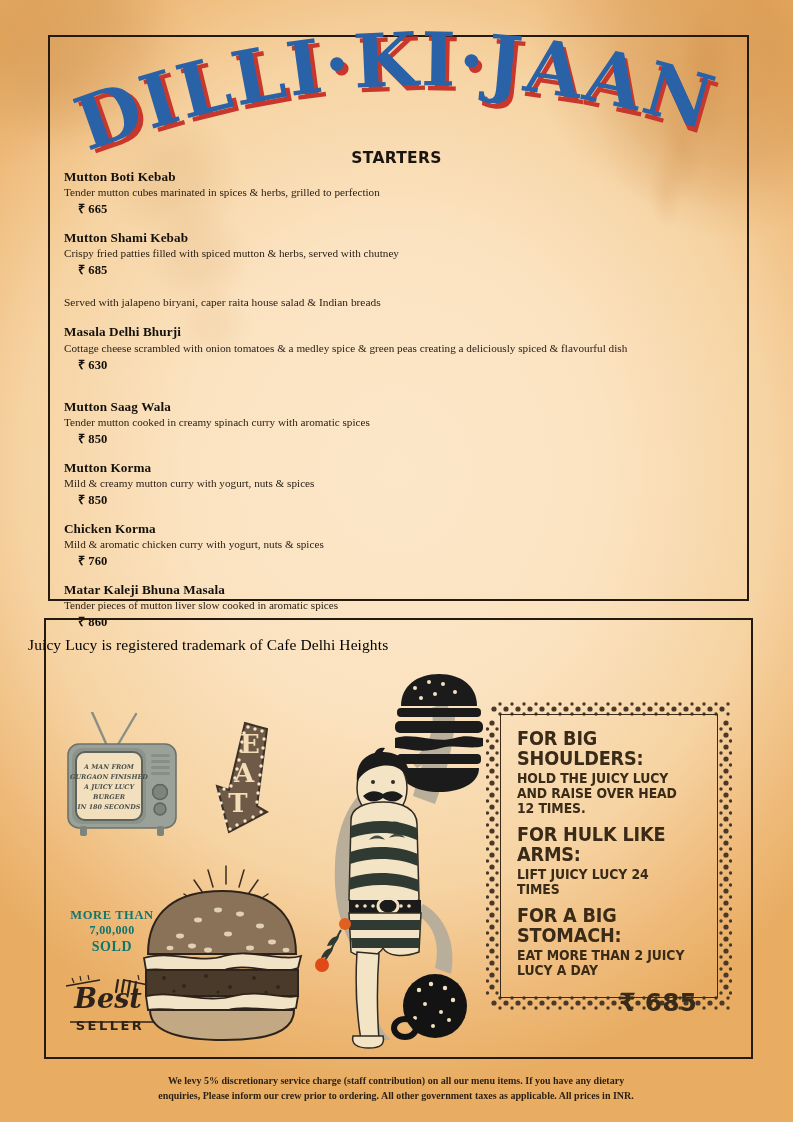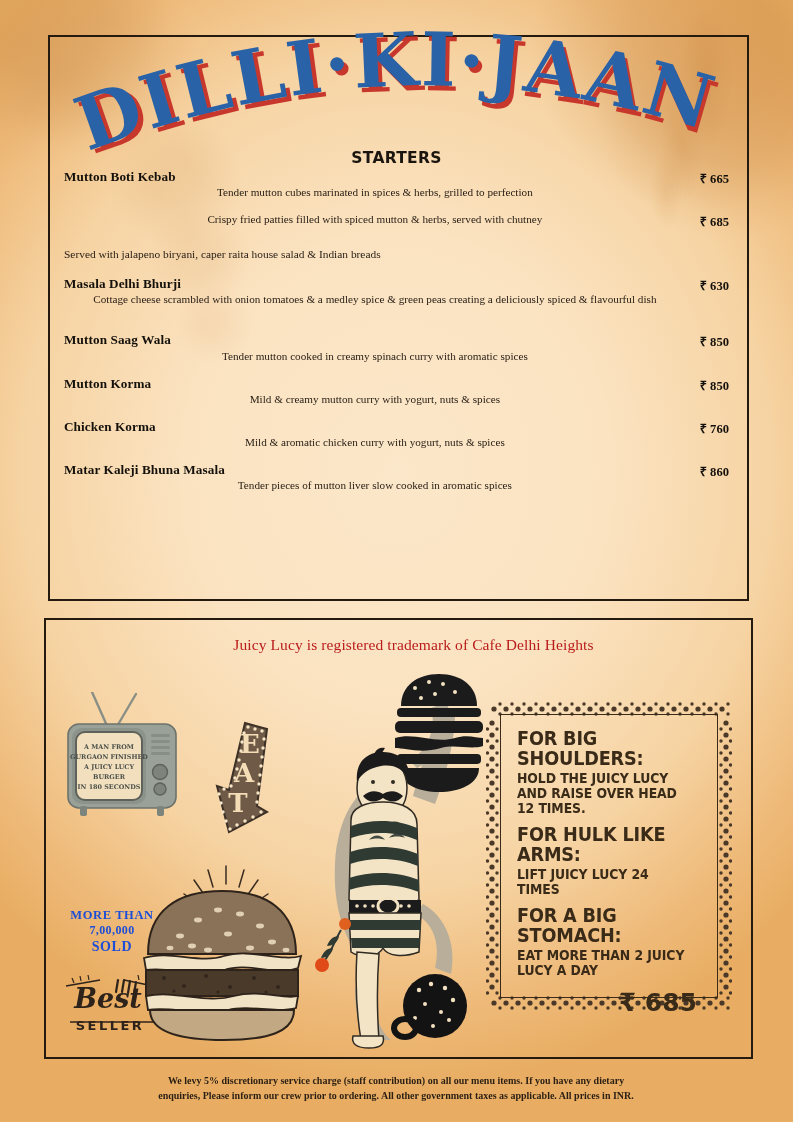--- a/index.html
+++ b/index.html
@@ -44,47 +44,47 @@
   .t-main{fill:#2a62a8;}
 
   
   #menu-body{position:absolute;left:64px;top:150px;width:665px;}
   .sec-head{
     font-family:"DejaVu Sans", sans-serif;
     font-weight:bold;font-size:15.5px;letter-spacing:.3px;
     color:#1b1510;margin:0 0 1px 0;line-height:1.15;text-align:center;
   }
   .sec-sub{font-size:11.4px;color:#2b2118;margin:0 0 2px 0;line-height:1.25;}
-  .row{display:flex;align-items:flex-start;justify-content:space-between;margin:0;}
+  .row{display:flex;align-items:flex-start;justify-content:space-between;margin:0;flex-direction:column;}
   .row .txt{flex:1;min-width:0;}
   .dish{
     font-weight:bold;font-size:13.2px;color:#14100b;line-height:1.22;margin:0;
     letter-spacing:.1px;
   }
   .desc{font-size:11.2px;color:#2b2118;line-height:1.26;margin:0;text-align:center;}
   .price{
     font-weight:bold;font-size:12.6px;color:#14100b;white-space:nowrap;
     padding-left:14px;padding-top:1px;
   }
   .gap-sm{height:13px;}
   .gap-md{height:17px;}
 
   
   #promo-head{
-    position:absolute;left:61px;top:636px;width:705px;text-align:center;
-    font-size:15.5px;color:#b91c1c;letter-spacing:.1px;
+    position:absolute;left:28px;top:636px;width:705px;
+    font-size:15.5px;color:#000000;letter-spacing:.1px;
   }
 
   
   .ill{position:absolute;}
-  #tv{left:62px;top:692px;width:120px;height:128px;}
+  #tv{left:62px;top:712px;width:120px;height:128px;font-style:italic;}
   #eat{left:193px;top:720px;width:80px;height:115px;}
   #morethan{
     position:absolute;left:52px;top:907px;width:120px;text-align:center;
-    font-weight:bold;color:#1d4ed8;line-height:1.28;
+    font-weight:bold;color:#0f766e;line-height:1.28;
   }
   #morethan .l1{font-size:12.5px;letter-spacing:.6px;}
   #morethan .l2{font-size:12px;letter-spacing:.4px;}
   #morethan .l3{font-size:14px;letter-spacing:.6px;}
   #bestseller{left:58px;top:970px;width:110px;height:62px;}
   #burger{left:140px;top:858px;width:165px;height:185px;}
   #strongman{left:295px;top:668px;width:195px;height:382px;}
 
   
   #boast{
@@ -155,20 +155,21 @@
         <div class="dish">Mutton Boti Kebab</div>
         <div class="desc">Tender mutton cubes marinated in spices &amp; herbs, grilled to perfection</div>
       </div>
       <div class="price">₹ 665</div>
     </div>
 
     <div class="gap-sm"></div>
 
     <div class="row">
       <div class="txt">
+        <div class="dish">Mutton Shami Kebab</div>
         <div class="desc">Crispy fried patties filled with spiced mutton &amp; herbs, served with chutney</div>
       </div>
       <div class="price">₹ 685</div>
     </div>
   </div>
 
   <div class="gap-md"></div>
 
   <div>
     <div class="sec-sub">Served with jalapeno biryani, caper raita house salad &amp; Indian breads</div>

